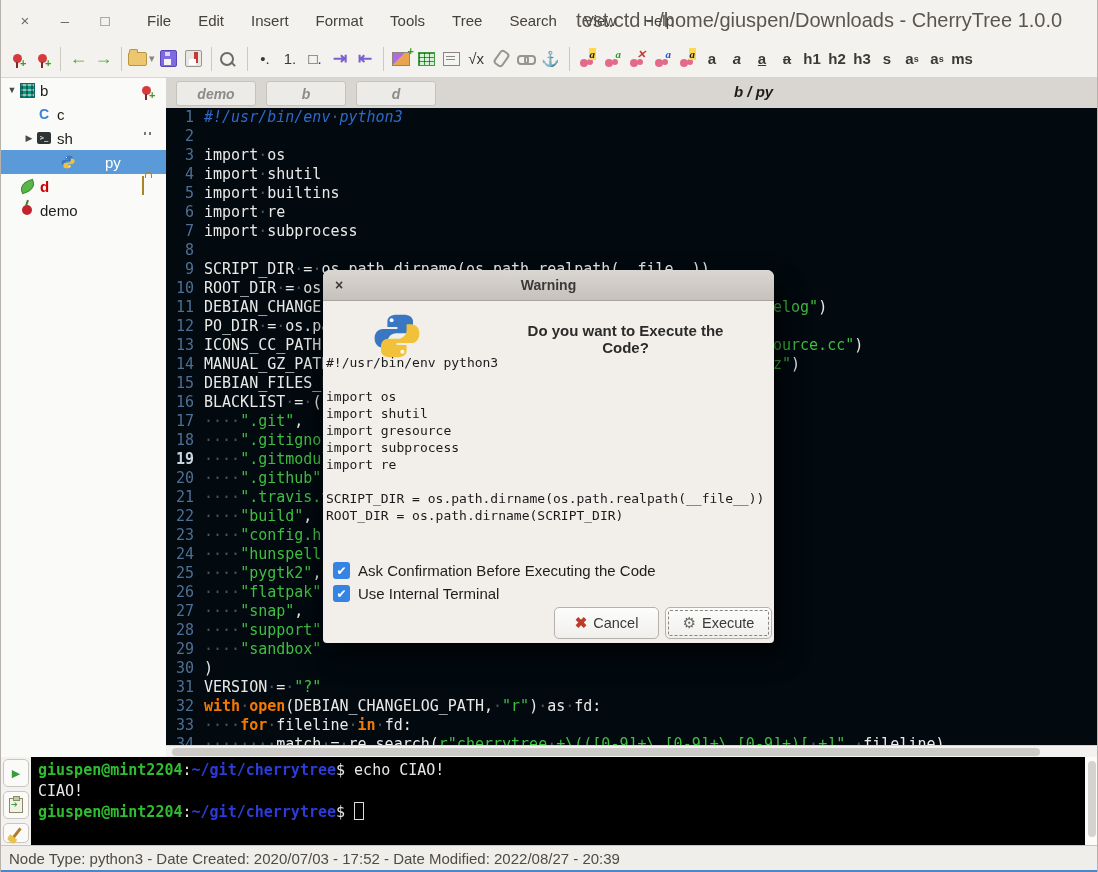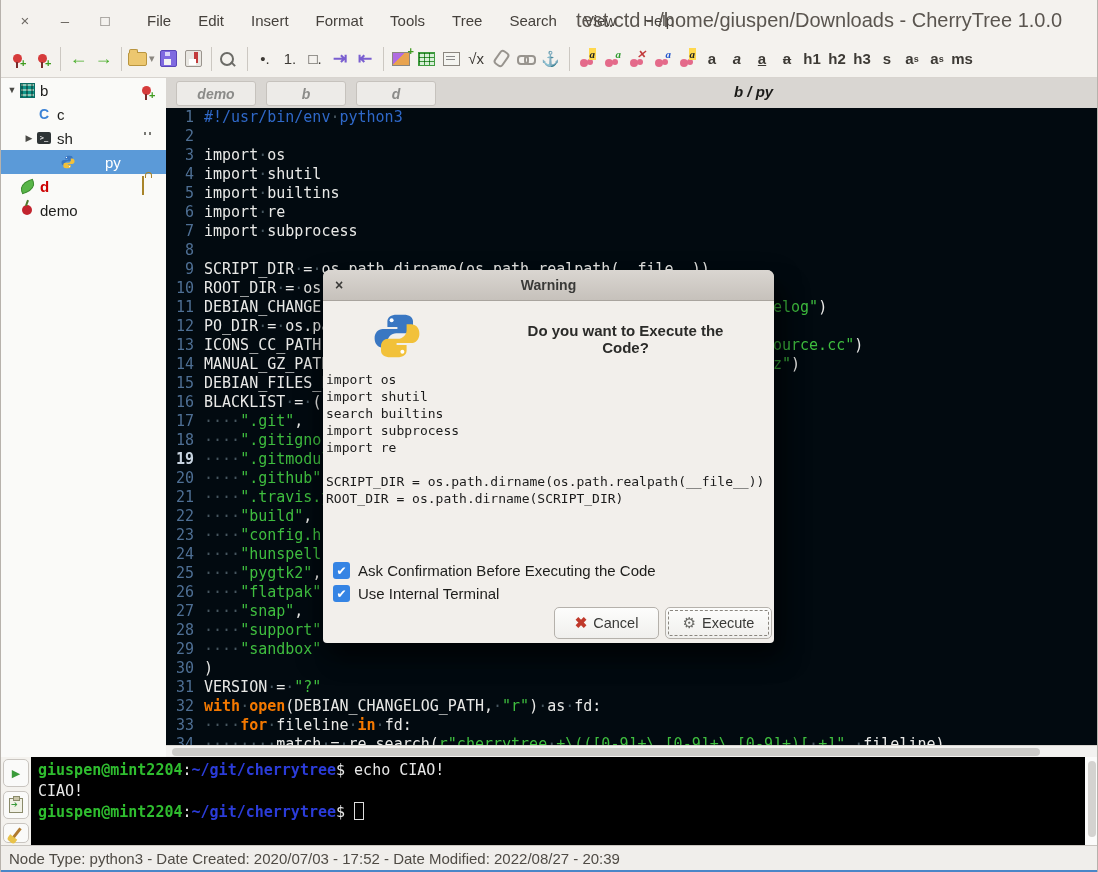--- a/index.html
+++ b/index.html
@@ -80,21 +80,21 @@
   .tab{width:78px;height:23px;background:#edebe8;border:1px solid #c6c2bd;border-radius:3px;
        display:flex;align-items:center;justify-content:center;font:bold italic 14px "Liberation Sans",sans-serif;color:#8b8b89;}
   .breadcrumb{position:absolute;left:568px;top:5px;font:bold italic 15px "Liberation Sans",sans-serif;color:#1b1b19;}
   
   .editor{position:absolute;left:165px;top:108px;width:933px;height:637px;background:#020a10;overflow:hidden;
           font:15px/19px "DejaVu Sans Mono",monospace;white-space:pre;}
   .eline{height:19px;display:flex;}
   .gut{width:28px;flex:0 0 28px;text-align:right;padding-right:6px;color:#4e6f94;}
   .gut.cur{color:#c8d4e0;font-weight:bold;}
   .ecode{padding-left:4px;}
-  .sg-n{color:#e9e9e7;} .sg-c{color:#2f68c8;} .sg-s{color:#3fbe3f;} .sg-k{color:#f57900;font-weight:bold;}
+  .sg-n{color:#e9e9e7;} .sg-c{color:#2f68c8;font-style:italic;} .sg-s{color:#3fbe3f;} .sg-k{color:#f57900;font-weight:bold;}
   .ws{color:#46565f;}
   .hscroll{position:absolute;left:165px;top:745px;width:933px;height:12px;background:#f3f2f0;border-top:1px solid #d8d5d0;box-sizing:border-box;}
   .hthumb{position:absolute;left:6px;top:2px;width:868px;height:8px;background:#cccbc8;border-radius:4px;}
   
   .dialog{position:absolute;left:322px;top:270px;width:451px;height:373px;background:#f2efeb;border-radius:7px 7px 4px 4px;
           box-shadow:0 12px 26px rgba(0,0,0,.55),14px 16px 22px rgba(0,0,0,.35);}
   .dlg-head{height:30px;background:linear-gradient(#dad6d1,#c6c1bb);border-bottom:1px solid #a9a49e;border-radius:7px 7px 0 0;
             display:flex;align-items:center;position:relative;}
   .dlg-close{position:absolute;left:12px;color:#3a3a38;font-size:14px;font-weight:bold;}
   .dlg-title{width:100%;text-align:center;font:bold 14px "Liberation Sans",sans-serif;color:#3a3a38;}
@@ -317,21 +317,21 @@
       <span class="dlg-close">×</span>
       <span class="dlg-title">Warning</span>
     </div>
     <div class="dlg-logo" id="pylogo-big"><svg viewBox="0 0 48 48" width="100%" height="100%">
           <path fill="#3a77c2" d="M23.8 2.8c-5.8 0-9.4 2.5-9.4 6.8v5.3h10v2H9.8c-4.6 0-8.2 3.7-8.2 9.4s3.6 9.4 8.2 9.4h4.6v-5.6c0-4.9 4-8.9 8.9-8.9h9.5c4 0 7.2-3.2 7.2-7.2V9.6c0-4.3-3.6-6.8-9.4-6.8h-6.8z"></path>
           <circle fill="#fff" cx="18.6" cy="8.3" r="2"></circle>
           <path fill="#f2c13a" d="M24.2 45.2c5.8 0 9.4-2.5 9.4-6.8v-5.3h-10v-2h14.6c4.6 0 8.2-3.7 8.2-9.4s-3.6-9.4-8.2-9.4h-4.6v5.6c0 4.9-4 8.9-8.9 8.9h-9.5c-4 0-7.2 3.2-7.2 7.2v4.4c0 4.3 3.6 6.8 9.4 6.8h6.8z"></path>
           <circle fill="#fff" cx="29.4" cy="39.7" r="2"></circle>
         </svg></div>
     <div class="dlg-heading">Do you want to Execute the Code?</div>
-    <div class="dlg-preview" id="dlg-preview"><div>&nbsp;</div><div>import os</div><div>import shutil</div><div>search builtins</div><div>import subprocess</div><div>import re</div><div>&nbsp;</div><div>SCRIPT_DIR = os.path.dirname(os.path.realpath(__file__))</div><div>ROOT_DIR = os.path.dirname(SCRIPT_DIR)</div></div>
+    <div class="dlg-preview" id="dlg-preview"><div>#!/usr/bin/env python3</div><div>&nbsp;</div><div>import os</div><div>import shutil</div><div>import gresource</div><div>import subprocess</div><div>import re</div><div>&nbsp;</div><div>SCRIPT_DIR = os.path.dirname(os.path.realpath(__file__))</div><div>ROOT_DIR = os.path.dirname(SCRIPT_DIR)</div></div>
     <div class="chkrow" style="top:292px">
       <span class="chk">✔</span>
       <span class="chklab">Ask Confirmation Before Executing the Code</span>
     </div>
     <div class="chkrow" style="top:315px">
       <span class="chk">✔</span>
       <span class="chklab">Use Internal Terminal</span>
     </div>
     <div class="dbtn" style="left:231px;width:105px">
       <span class="bx">✖</span>

